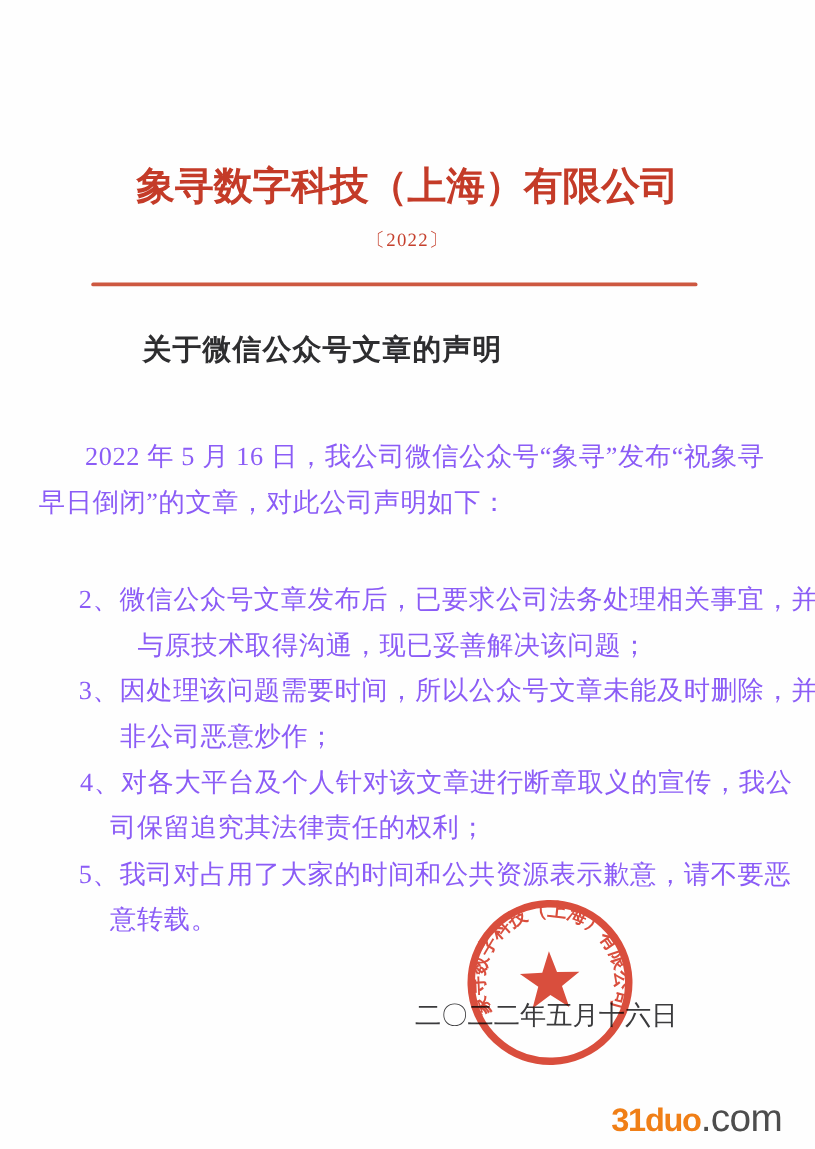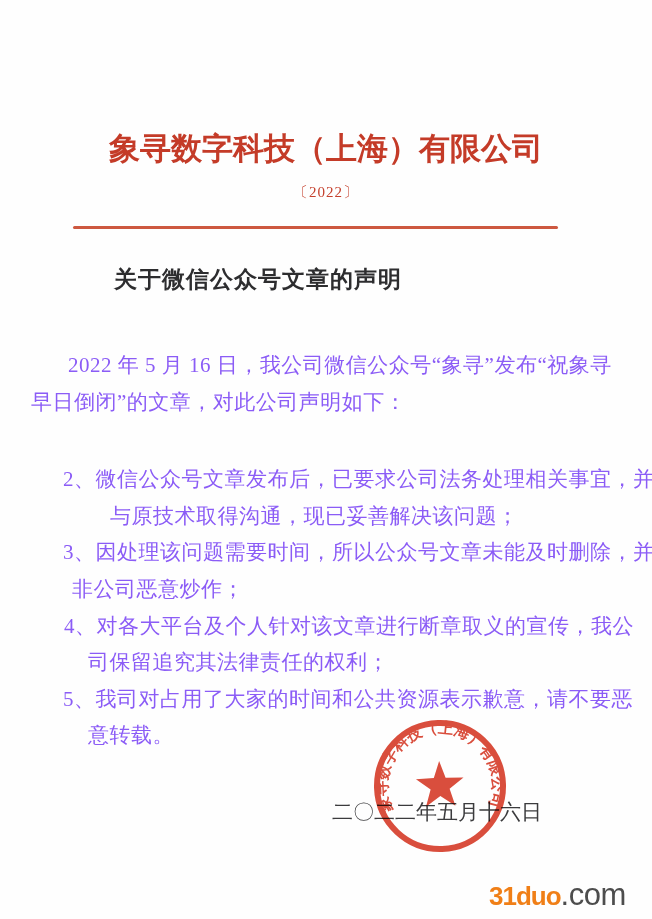--- a/index.html
+++ b/index.html
@@ -59,21 +59,21 @@
     letter-spacing: 0.5px;
     color: #8b5cf6;
     white-space: nowrap;
   }
   .l0  { top: 350px; left: 68px; }
   .l1  { top: 387px; left: 31px; }
   .l2  { top: 427px; left: 63px; }
   .l3  { top: 464px; left: 63px; }
   .l4  { top: 501px; left: 88px; margin-left: 22px; }
   .l5  { top: 537px; left: 63px; }
-  .l6  { top: 574px; left: 72px; }
+  .l6  { top: 574px; left: 96px; }
   .l7  { top: 611px; left: 64px; }
   .l8  { top: 647px; left: 88px; }
   .l9  { top: 684px; left: 63px; }
   .l10 { top: 720px; left: 88px; }
   
   .doc-date {
     position: absolute;
     top: 798px; left: 332px;
     font-size: 21px;
     letter-spacing: 0px;

